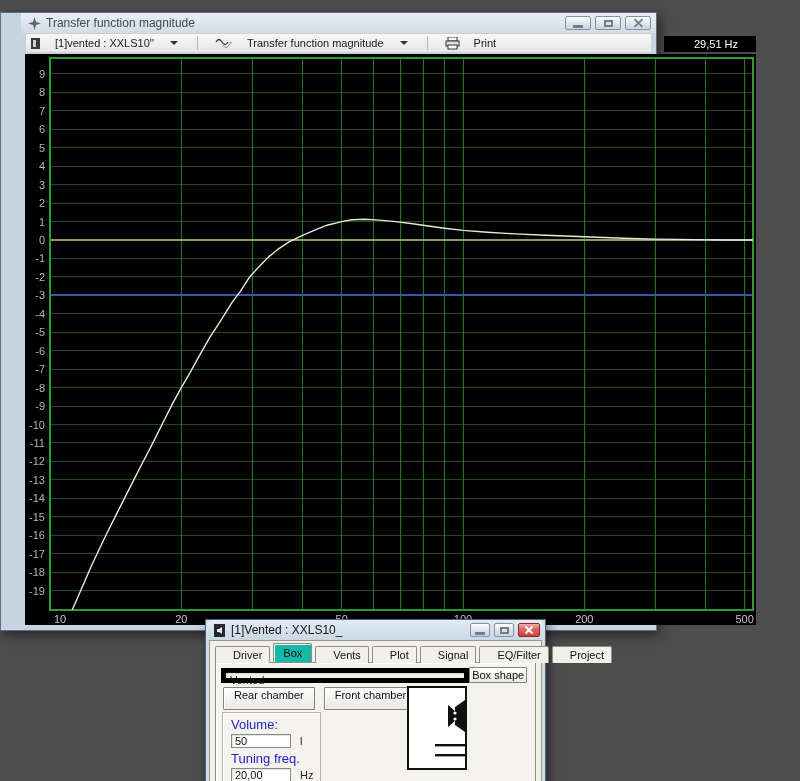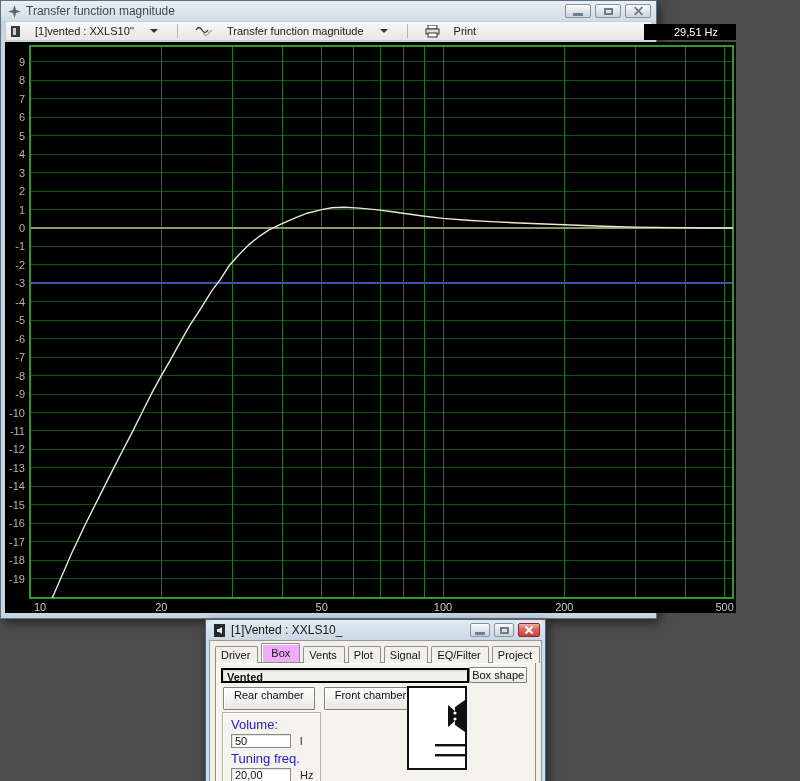--- a/index.html
+++ b/index.html
@@ -15,21 +15,21 @@
              background:linear-gradient(#fcfdfe,#e2e8ee 45%,#cdd5de); position:relative; }
   .cap-btn .glyph-min { position:absolute; left:7px; top:8px; width:10px; height:3px; background:#717d8a; }
   .cap-btn .glyph-max { position:absolute; left:8px; top:3px; width:9px; height:7px; border:2px solid #717d8a; }
   .cap-btn .glyph-x1,.cap-btn .glyph-x2 { position:absolute; left:7px; top:5px; width:11px; height:2px; background:#717d8a; }
   .cap-btn .glyph-x1 { transform:rotate(45deg); }
   .cap-btn .glyph-x2 { transform:rotate(-45deg); }
   .cap-btn.close-red { border-color:#8e2a26; background:linear-gradient(#f2b1aa,#e06a60 40%,#c5423a); }
   .cap-btn.close-red .glyph-x1,.cap-btn.close-red .glyph-x2 { background:#fff; }
 
   
-  #main-window { left:0; top:0; width:657px; height:619px; background:#c7d4e1; border:1px solid #61707f; }
+  #main-window { left:0; top:12px; width:657px; height:619px; background:#c7d4e1; border:1px solid #61707f;padding-left:20px; }
   #main-window .titlebar { background:linear-gradient(#e9eff5,#d1dce7); color:#474747; }
   #main-icon { width:13px; height:13px; flex:0 0 auto; }
 
   #toolbar { margin:0 4px; height:20px; background:linear-gradient(#f7f7f7,#e7e7e7);
              border:1px solid #cfcfcf; display:flex; align-items:center; gap:14px;
              padding:0 4px; font-size:11px; color:#1a1a1a; position:relative; }
   .tb-sep { width:1px; height:14px; background:#b5b5b5; margin:0 3px; flex:0 0 auto; }
   .dd-arrow { width:0; height:0; border-left:4px solid transparent; border-right:4px solid transparent;
               border-top:4px solid #333; margin:0 2px; }
   .readout { position:absolute; top:2px; height:16px; background:#000; color:#fff; font-size:11px;
@@ -40,29 +40,29 @@
   #plot-container { margin:1px 4px 0 4px; width:731px; height:571px; background:#000; }
 
   
   #dialog-window { left:205px; top:619px; width:341px; height:175px; background:#cfdcea; border:1px solid #50637a; }
   #dialog-window .titlebar { background:linear-gradient(#e3ecf5,#c9d7e4); color:#141414;border-radius:7px; }
   #dialog-client { margin:0 3px 3px 3px; height:calc(100% - 23px); background:#f1f0e9;
                    border:1px solid #98988e; padding:3px 5px 0 5px; position:relative; }
 
   #tab-strip { display:flex; align-items:flex-end; height:18px; position:relative; z-index:2; }
   .tab { font-size:11px; color:#111; background:#f1f0e9; border:1px solid #8e8e85; border-bottom:none;
-         border-radius:2px 2px 0 0; padding:2px 7px 2px 5px; margin-right:3px; position:relative; top:1px; }
-  .tab.active { background:#f0abfc; padding:3px 9px 3px 9px; top:0; box-shadow:inset 1px 1px 0 #fff;margin-top:32px; }
+         border-radius:2px 2px 0 0; padding:2px 7px 2px 17px; margin-right:3px; position:relative; top:1px; }
+  .tab.active { background:#14b8a6; padding:3px 9px 3px 9px; top:0; box-shadow:inset 1px 1px 0 #fff;margin-top:32px; }
 
   #tab-page { border:1px solid #8e8e85; background:#f4f3ed; box-shadow:inset 1px 1px 0 #fff;
               height:132px; position:relative; padding:4px 5px; }
 
   #boxtype-row { display:flex; align-items:center; }
   #boxtype-field { width:258px; height:15px; font-size:11px; line-height:14px; padding-left:4px;
-                   border:2px solid #000000; background:#f2f1ea; box-shadow:inset 1px 1px 2px rgba(0,0,0,.12); color:#111;font-weight:bold; }
+                   border:5px solid #000000; background:#f2f1ea; box-shadow:inset 1px 1px 2px rgba(0,0,0,.12); color:#111; }
   .push-btn { font-size:11px; color:#111; text-align:center; background:linear-gradient(#ffffff,#e9e7e0);
               border:1px solid #83837a; border-radius:1px; box-shadow:inset 1px 1px 0 #fff; }
   #box-shape-btn { margin-left:auto; margin-right:3px; width:60px; height:16px; line-height:14px; }
 
   #chamber-row { display:flex; gap:9px; margin:4px 0 0 2px; }
   .chamber-btn { height:23px; line-height:14px; padding:0 10px; }
 
   #rear-group { margin:2px 0 0 1px; width:99px; height:86px; border:1px solid #b3b3aa;
                 box-shadow:inset 1px 1px 0 #fff; padding:4px 0 0 8px; }
   .field-label { font-size:13px; color:#2222cc; margin-bottom:2px; }

